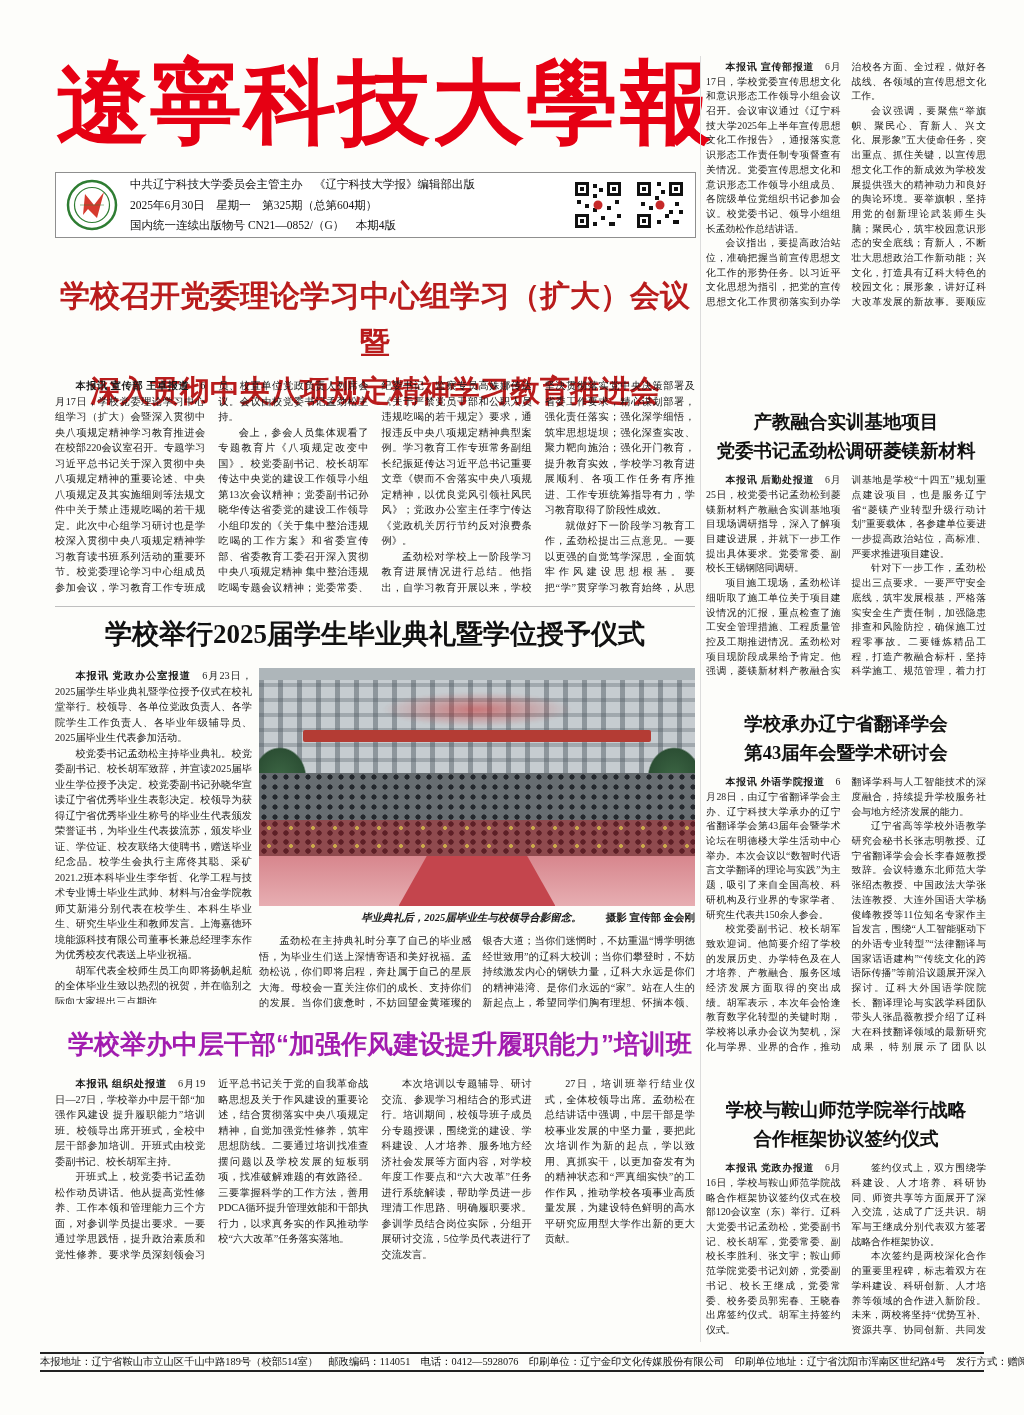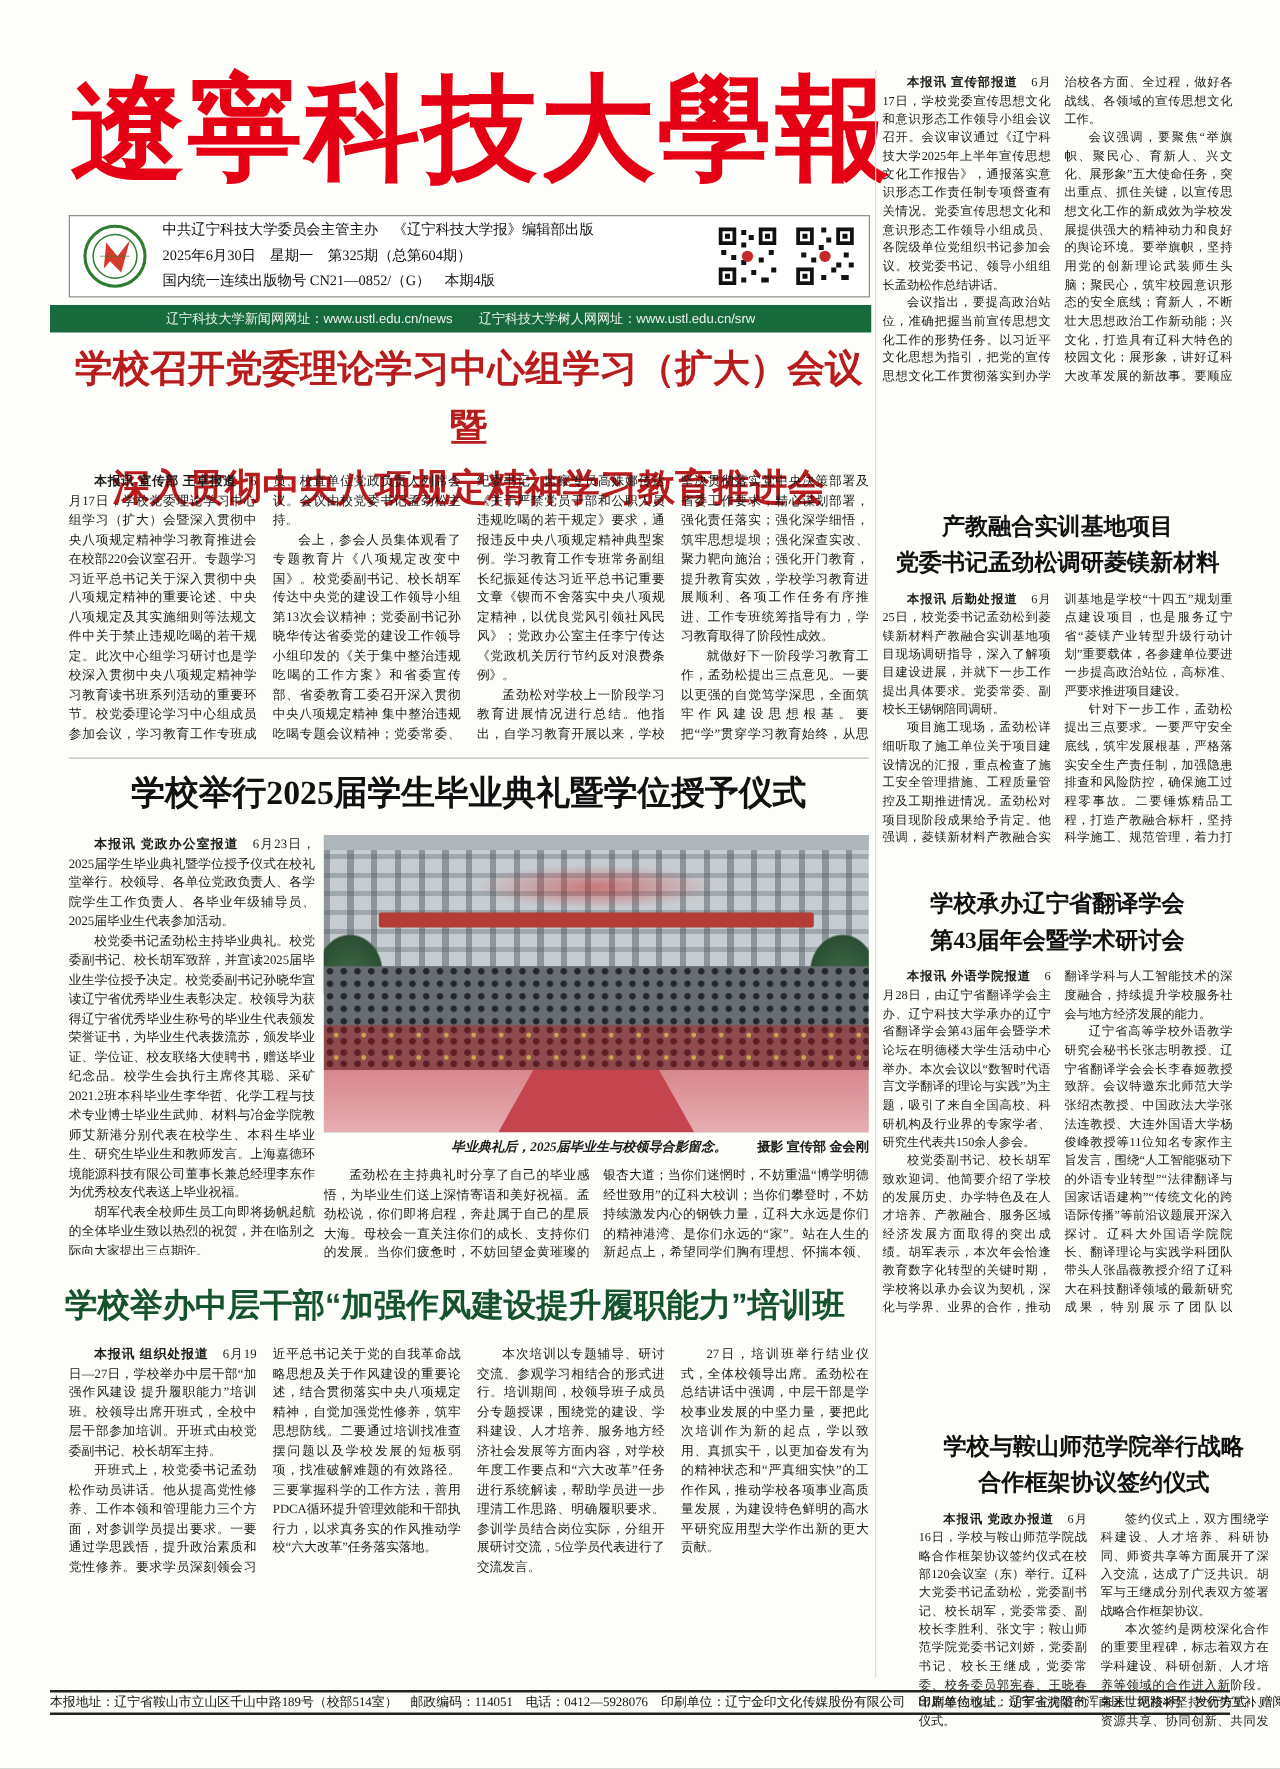--- a/index.html
+++ b/index.html
@@ -55,29 +55,29 @@
     background-size:11px 9px,22px 18px;}
   .ph-carpet{position:absolute;left:0;bottom:0;right:0;height:21%;background:linear-gradient(180deg,#d7868d,#e7aeb2);}
   .ph-path{position:absolute;left:32%;bottom:0;width:36%;height:21%;background:#c4454d;
     clip-path:polygon(18% 0,82% 0,100% 100%,0 100%);}
   #caption-row{position:absolute;left:259px;top:911px;width:436px;display:flex;justify-content:flex-end;
     align-items:baseline;gap:24px;font-size:10.5px;}
   .caption{font-weight:bold;font-style:italic;}
   .credit{font-weight:bold;}
   #grad-below{position:absolute;left:259px;top:933px;width:436px;height:80px;overflow:hidden;}
 
-  #bottom-headline{position:absolute;left:44px;top:1027px;width:640px;text-align:center;
-    font-family:"Liberation Sans",sans-serif;font-weight:900;font-size:26px;color:#14532d;}
+  #bottom-headline{position:absolute;left:60px;top:1027px;width:640px;text-align:center;
+    font-family:"Liberation Sans",sans-serif;font-weight:900;font-size:26px;color:#a21caf;}
   #bottom-body{position:absolute;left:55px;top:1076px;width:640px;height:267px;overflow:hidden;}
 
   
   #vrule{position:absolute;left:700px;top:56px;width:1px;height:1286px;background:#dcdcdc;}
   #r-col{position:absolute;left:706px;top:52px;width:280px;height:1292px;}
   .r-article{position:absolute;left:0;width:280px;}
-  #r1{top:0;} #r2{top:356px;} #r3{top:658px;} #r4{top:1092px;margin-left:29px;}
+  #r1{top:0;} #r2{top:356px;} #r3{top:658px;} #r4{top:1044px;}
   .r-headline{font-size:18.5px;font-weight:900;text-align:center;line-height:1.55;color:#111;}
   .r-body{margin-top:8px;font-size:9.8px;line-height:1.5;overflow:hidden;}
   #r1 .r-body{height:250px;} #r2 .r-body{height:216px;} #r3 .r-body{height:292px;} #r4 .r-body{height:184px;}
 
   
   #footer{position:absolute;left:40px;top:1352px;width:944px;border-top:2px solid #222;
     border-bottom:2px solid #222;padding:1px 0;text-align:left;font-size:10.3px;color:#111;white-space:nowrap;}
 </style>
 </head>
 <body>
@@ -155,21 +155,20 @@
         </g>
       <g fill="#111">
           <rect x="7" y="7" width="4" height="4"></rect>
           <rect x="39" y="7" width="4" height="4"></rect>
           <rect x="7" y="39" width="4" height="4"></rect>
         </g>
       <circle cx="25" cy="25" r="4.5" fill="#c62828"></circle>
     </svg>
   </div>
 
-  <div id="url-bar">辽宁科技大学新闻网网址：www.ustl.edu.cn/news　　辽宁科技大学树人网网址：www.ustl.edu.cn/srw</div>
 
   <div id="main-headline">
     <div>学校召开党委理论学习中心组学习（扩大）会议暨</div>
     <div>深入贯彻中央八项规定精神学习教育推进会</div>
   </div>
   <div id="main-body" class="body-text cols4">
     <p class="para"><b class="lede">本报讯 宣传部 王卓报道</b>　<span>6月17日，学校党委理论学习中心组学习（扩大）会暨深入贯彻中央八项规定精神学习教育推进会在校部220会议室召开。专题学习习近平总书记关于深入贯彻中央八项规定精神的重要论述、中央八项规定及其实施细则等法规文件中关于禁止违规吃喝的若干规定。此次中心组学习研讨也是学校深入贯彻中央八项规定精神学习教育读书班系列活动的重要环节。校党委理论学习中心组成员参加会议，学习教育工作专班成员、校直单位党政负责人列席会议。会议由校党委书记孟劲松主持。</span></p>
     <div class="flow"><p class="para">会上，参会人员集体观看了专题教育片《八项规定改变中国》。校党委副书记、校长胡军传达中央党的建设工作领导小组第13次会议精神；党委副书记孙晓华传达省委党的建设工作领导小组印发的《关于集中整治违规吃喝的工作方案》和省委宣传部、省委教育工委召开深入贯彻中央八项规定精神 集中整治违规吃喝专题会议精神；党委常委、纪委书记、监察专员高姝娜传达《关于严禁党员干部和公职人员违规吃喝的若干规定》要求，通报违反中央八项规定精神典型案例。学习教育工作专班常务副组长纪振延传达习近平总书记重要文章《锲而不舍落实中央八项规定精神，以优良党风引领社风民风》；党政办公室主任李宁传达《党政机关厉行节约反对浪费条例》。</p><p class="para">孟劲松对学校上一阶段学习教育进展情况进行总结。他指出，自学习教育开展以来，学校坚决贯彻落实党中央决策部署及省委工作要求，精心谋划部署，强化责任落实；强化深学细悟，筑牢思想堤坝；强化深查实改、聚力靶向施治；强化开门教育，提升教育实效，学校学习教育进展顺利、各项工作任务有序推进、工作专班统筹指导有力，学习教育取得了阶段性成效。</p><p class="para">就做好下一阶段学习教育工作，孟劲松提出三点意见。一要以更强的自觉笃学深思，全面筑牢作风建设思想根基。要把“学”贯穿学习教育始终，从思想上正本清源、筑牢根基，做到及时跟进学、联系实际学、以案为鉴学，让心存敬畏、手握戒尺成为日常自觉。二要以更严的标准深挖细查，找准找实作风建设顽瘴痼疾。要严格对照查，聚焦省委印发的《关于集中整治违规吃喝的工作方案》中的8个方面重点任务进行再排查再检视。要拓宽渠道查，充分运用纪检监察、巡视巡察、审计督查等途径，确保问题线索准、查得实、挖得深。要突出重点查，加强对新提拔干部、年轻干部、关键岗位干部等重点群体的督促指导。三要以更实的举措纠偏整改，大力推进作风建设常态长效。要把集中整治作为下一阶段的工作重点，聚焦中央和省委指出的问题、自身查摆的问题、群众反映的问题，动真碰硬抓整改整治、敞开大门抓整改整治、建章立制抓整改整治，推动问题整改清仓见底、取得实效。</p></div>
   </div>
 

